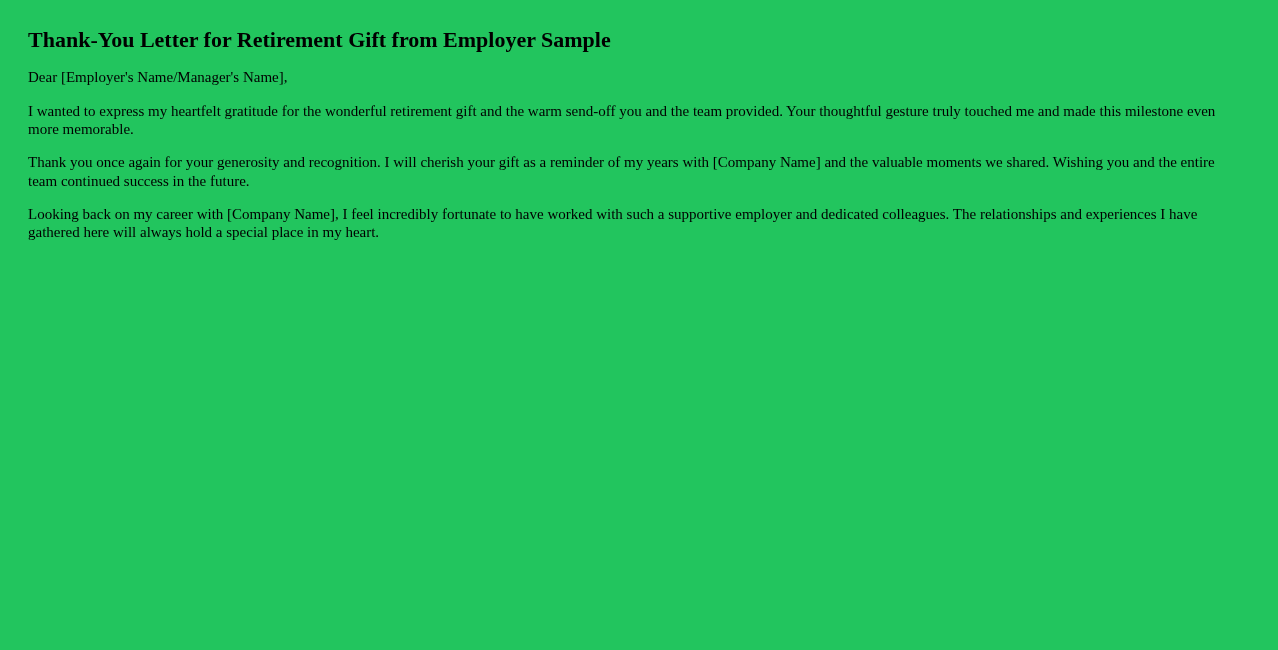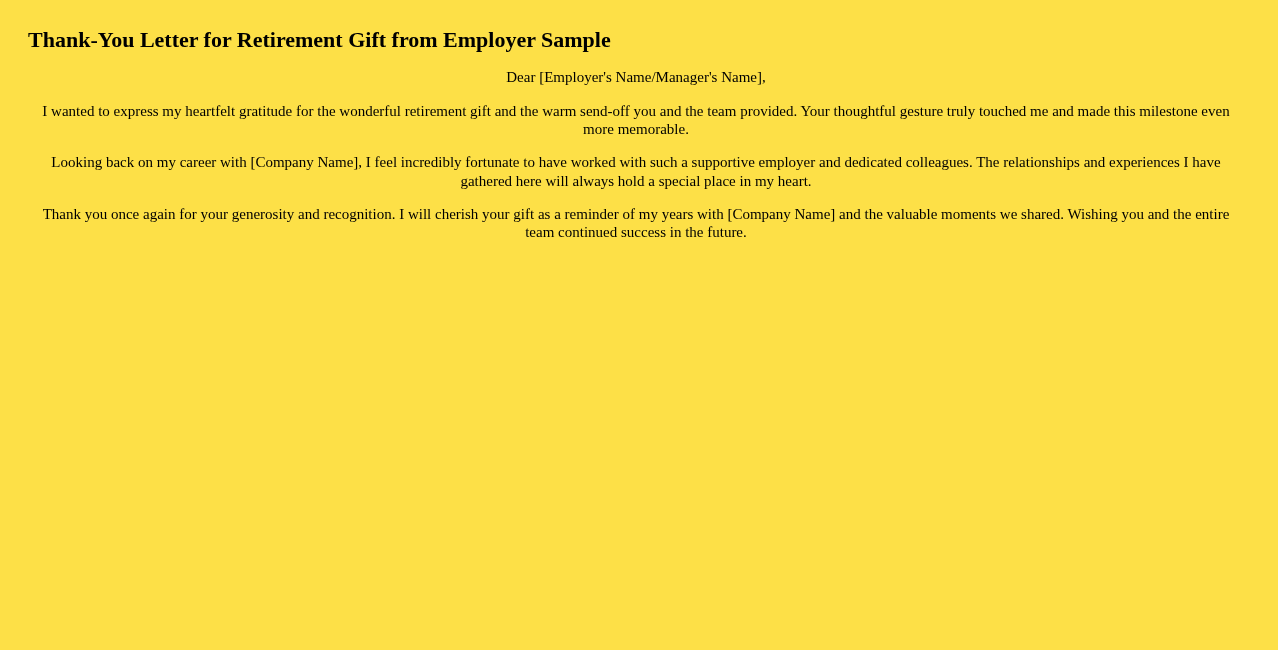--- a/index.html
+++ b/index.html
@@ -8,53 +8,52 @@
     background: #ffffff;
     color: #000000;
     font-family: "Liberation Serif", "DejaVu Serif", serif;
   }
   .page {
     width: 1278px;
     height: 650px;
     box-sizing: border-box;
     padding: 12px 34px 0 28px;
     overflow: hidden;
-    background: #fde047;
+    background: #22c55e;
   }
   .doc-title {
     font-family: "Liberation Serif", "DejaVu Serif", serif;
     font-weight: bold;
     font-size: 22px;
     line-height: 1.2;
     margin: 15px 0 14px 0;
     color: #000000;
   }
   .doc-paragraph {
     font-size: 15px;
     line-height: 18.3px;
     margin: 15px 0;
     color: #000000;
-    text-align: center;
   }
   .doc-closing {
     font-size: 15px;
     line-height: 18.3px;
     margin: 15px 0;
     color: #000000;
   }
 </style>
 </head>
 <body>
 
 <div class="page">
 
   <h1 class="doc-title">Thank-You Letter for Retirement Gift from Employer Sample</h1>
 
   <p class="doc-paragraph">Dear [Employer's Name/Manager's Name],</p>
 
   <p class="doc-paragraph">I wanted to express my heartfelt gratitude for the wonderful retirement gift and the warm send-off you and the team provided. Your thoughtful gesture truly touched me and made this milestone even more memorable.</p>
 
+  <p class="doc-paragraph">Thank you once again for your generosity and recognition. I will cherish your gift as a reminder of my years with [Company Name] and the valuable moments we shared. Wishing you and the entire team continued success in the future.</p>
+
   <p class="doc-paragraph">Looking back on my career with [Company Name], I feel incredibly fortunate to have worked with such a supportive employer and dedicated colleagues. The relationships and experiences I have gathered here will always hold a special place in my heart.</p>
-
-  <p class="doc-paragraph">Thank you once again for your generosity and recognition. I will cherish your gift as a reminder of my years with [Company Name] and the valuable moments we shared. Wishing you and the entire team continued success in the future.</p>
 
 
 </div>
 
 </body></html>

